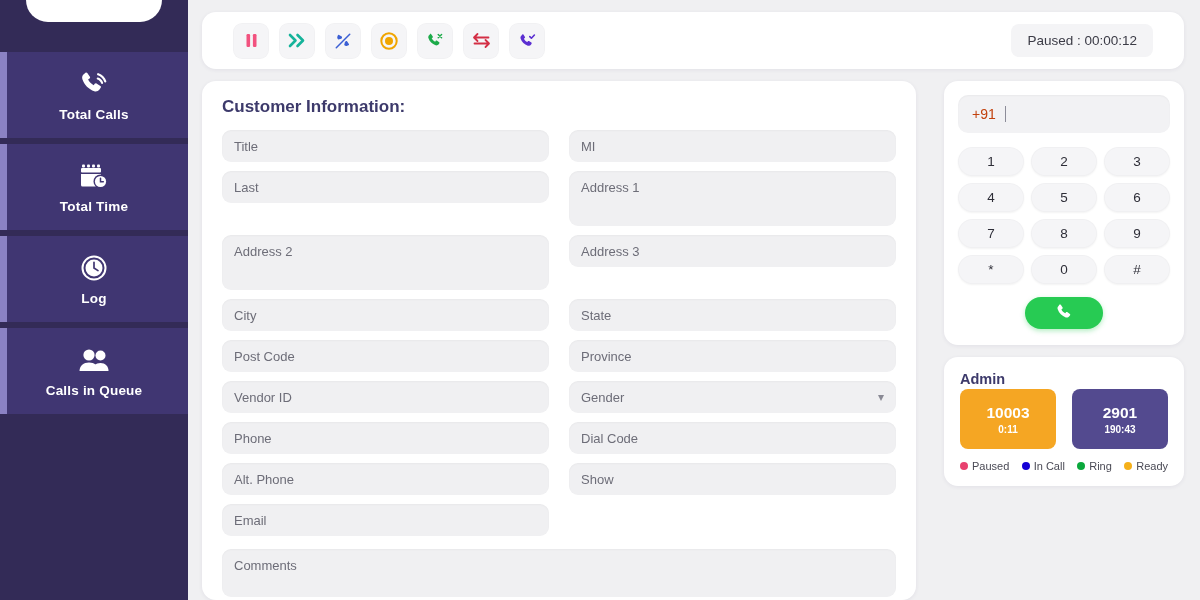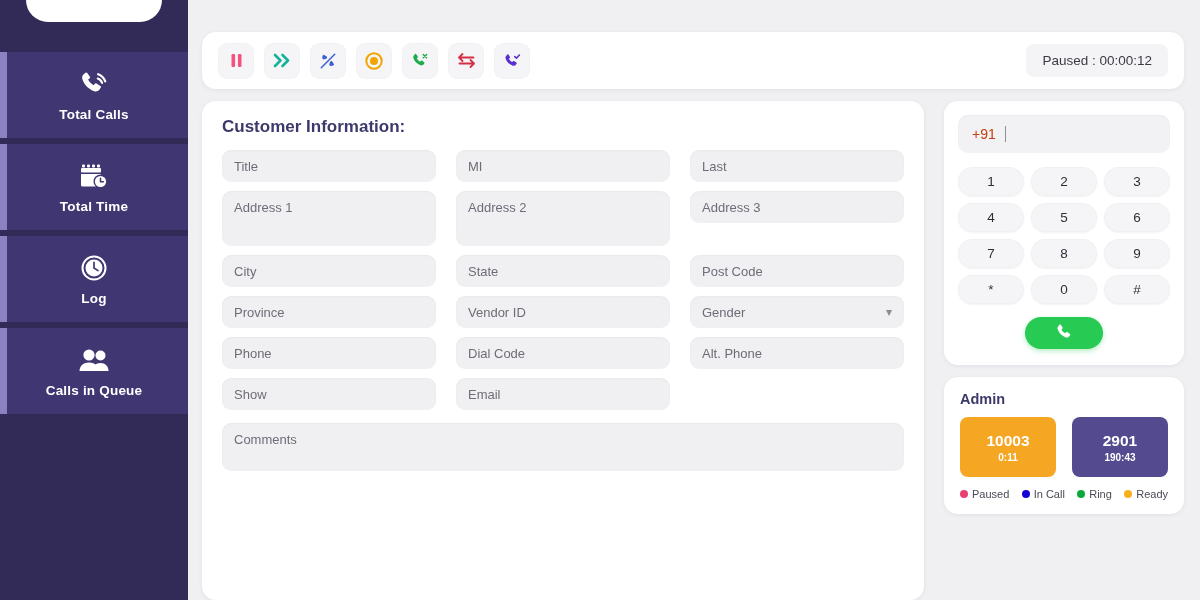--- a/index.html
+++ b/index.html
@@ -71,24 +71,23 @@
     background: #ffffff;
     border-radius: 14px;
     box-shadow: 0 1px 4px rgba(40,30,80,.07);
   }
 
   
   .toolbar {
     height: 57px;
     display: flex;
     align-items: center;
-    padding: 0 16px;
+    padding: 0 31px;
     gap: 10px;
     flex: 0 0 57px;
-    margin-top: 20px;
   }
   .tool-btn {
     width: 36px; height: 36px;
     border-radius: 9px;
     background: #f5f5f7;
     display: flex; align-items: center; justify-content: center;
     cursor: pointer;
     border: none;
     box-shadow: inset 0 0 0 1px rgba(0,0,0,.015);
   }
@@ -99,41 +98,41 @@
     border-radius: 8px;
     padding: 9px 16px;
     font-size: 13.5px;
     color: #3b3b46;
     white-space: nowrap;
   }
 
   
   .body-row {
     display: flex;
-    gap: 20px;
+    gap: 28px;
     flex: 1;
     min-height: 0;
   }
 
   
   .form-panel {
     flex: 1;
     padding: 16px 20px 0 20px;
     overflow: hidden;
     min-width: 0;
   }
   .panel-title {
     font-size: 17px;
     font-weight: bold;
     color: #3d3a6b;
     margin-bottom: 13px;
   }
   .grid2 {
     display: grid;
-    grid-template-columns: 1fr 1fr 1fr;
+    grid-template-columns: 1fr 1fr;
     column-gap: 20px;
     row-gap: 9px;
   }
   .field {
     background: #f0f0f2;
     border-radius: 9px;
     border: none;
     width: 100%;
     height: 32px;
     padding: 0 12px;
@@ -216,21 +215,21 @@
     cursor: pointer;
     box-shadow: 0 2px 5px rgba(39,203,83,.35);
   }
 
   
   .admin-panel { padding: 14px 16px 14px 16px; }
   .admin-title {
     font-size: 14.5px;
     font-weight: bold;
     color: #3d3a6b;
-    margin-bottom: 10px;
+    margin-bottom: 2px;
   }
   .agents { display: flex; gap: 16px; }
   .agent {
     flex: 1;
     height: 60px;
     border-radius: 8px;
     display: flex;
     flex-direction: column;
     align-items: center;
     justify-content: center;

